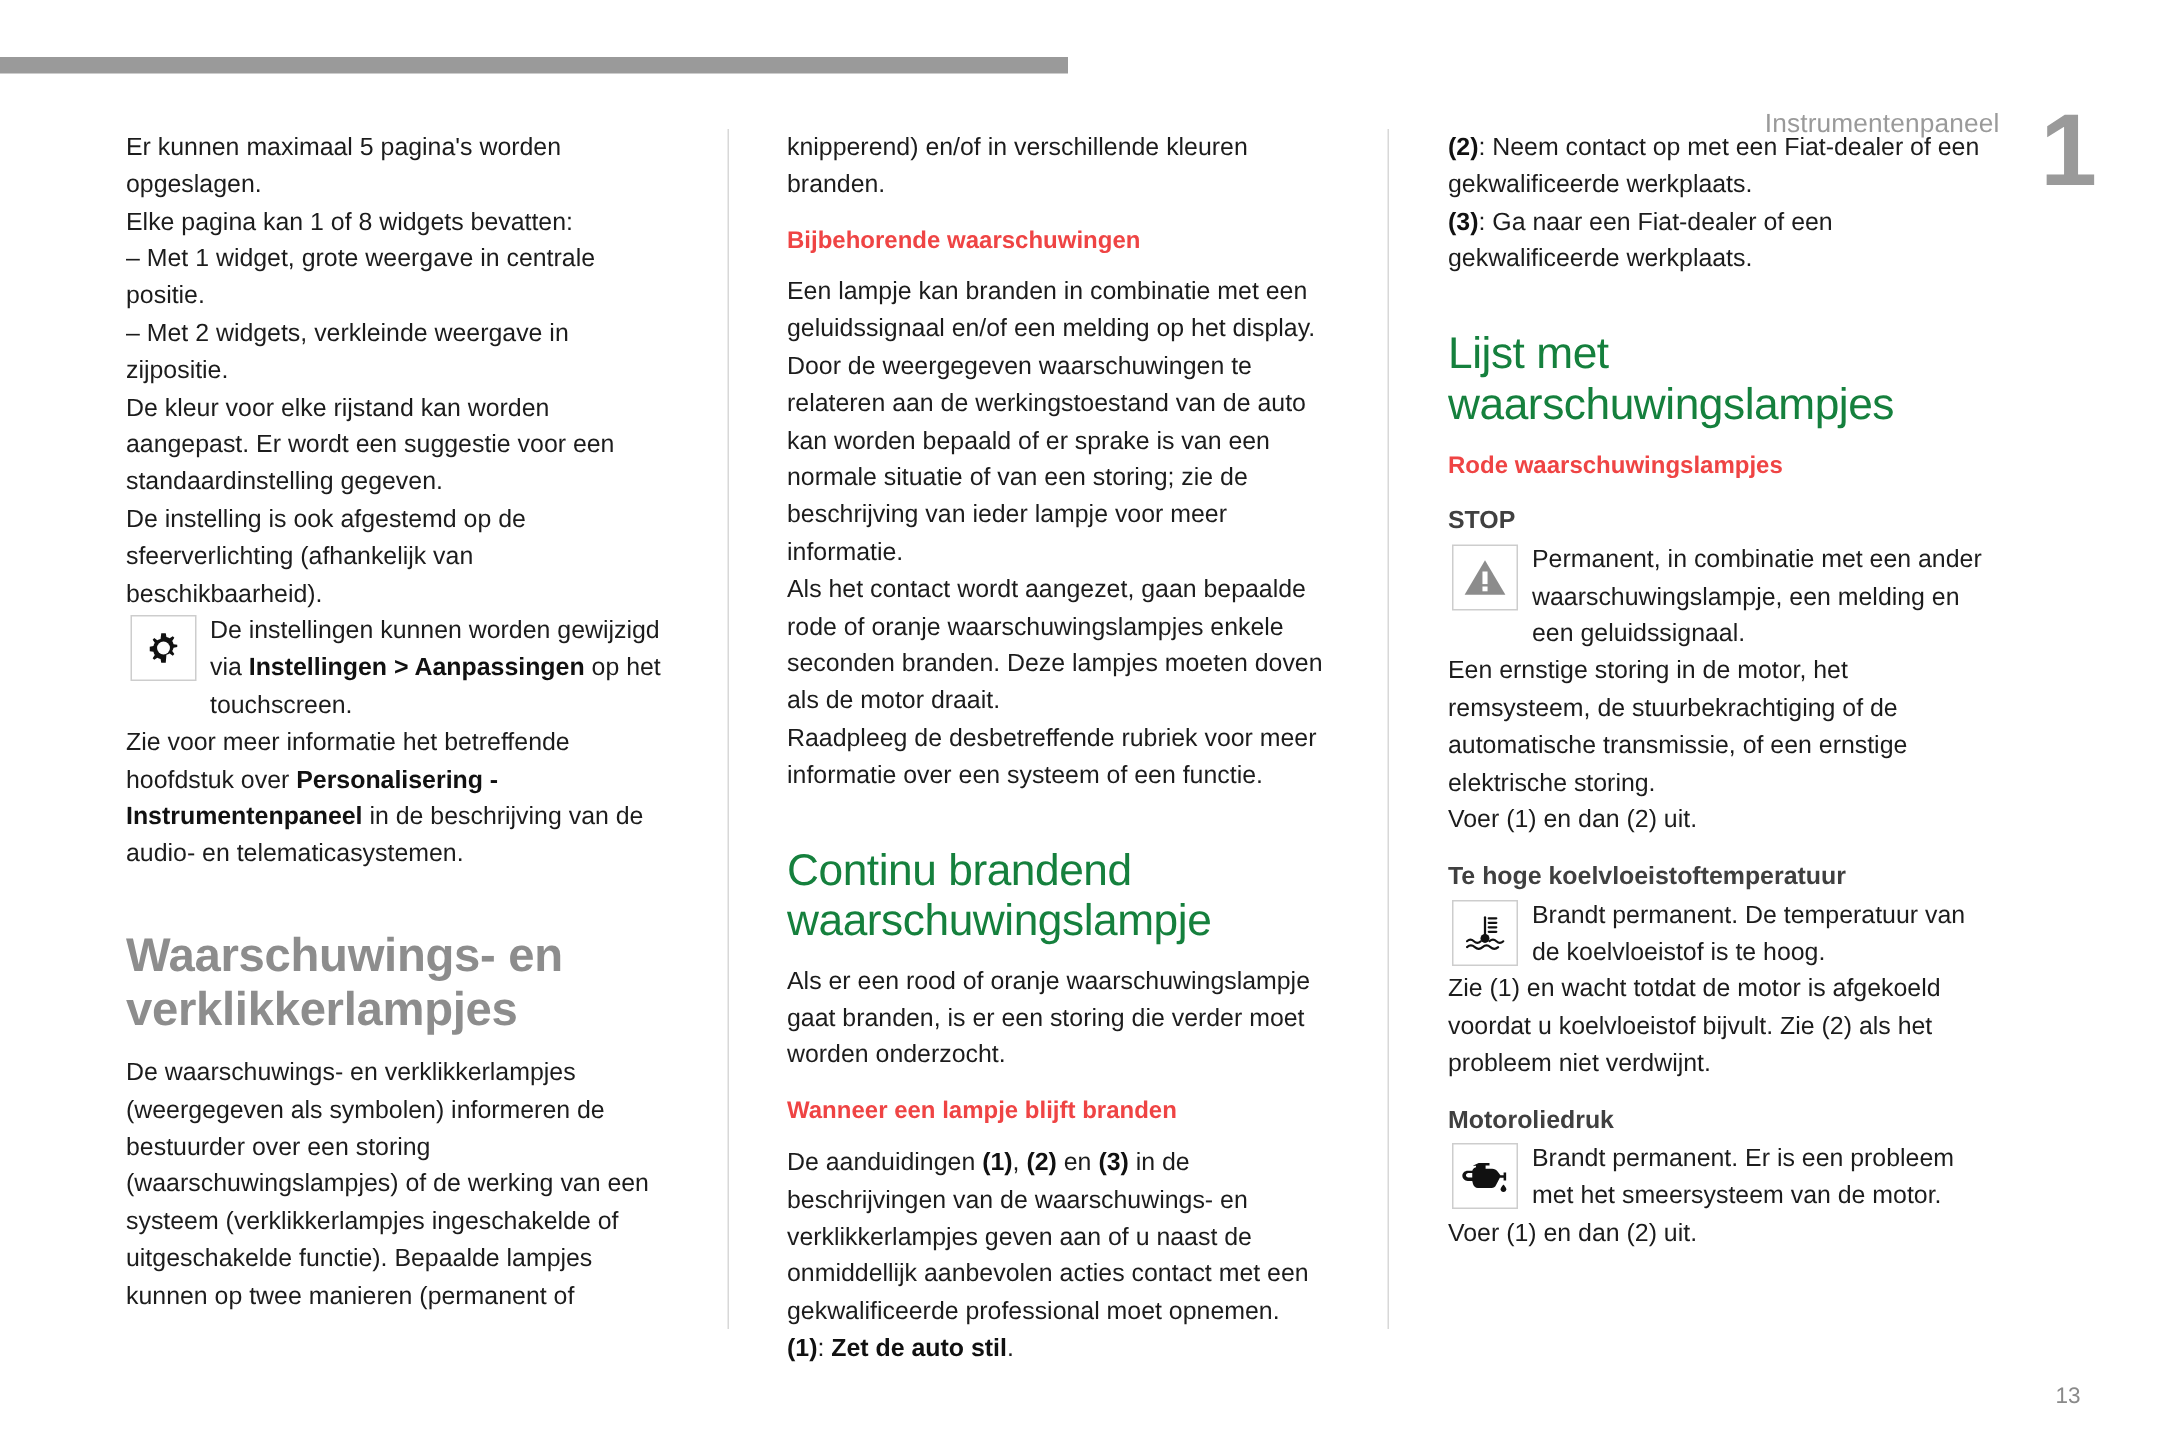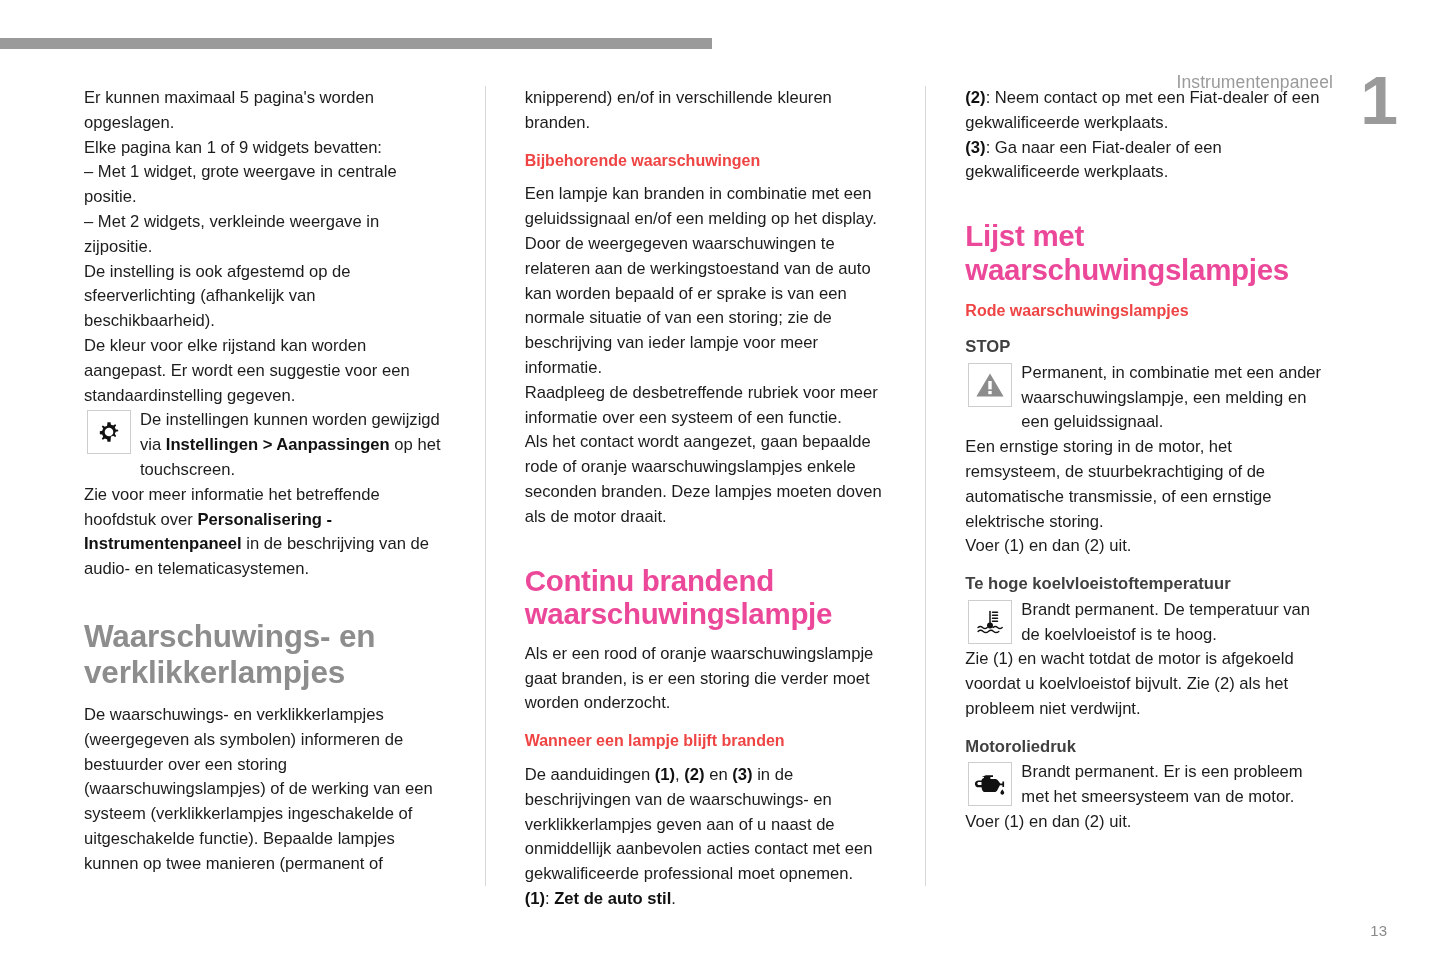--- a/index.html
+++ b/index.html
@@ -92,22 +92,22 @@
     font-size: 31.5px;
     line-height: 1.16;
     color: #8d8d8d;
     font-weight: 700;
     margin: 36px 0 12px 0;
     letter-spacing: -0.2px;
   }
   .h1-black {
     font-size: 29.5px;
     line-height: 1.14;
-    color: #ec4899;
-    font-weight: bold;
+    color: #15803d;
+    font-weight: normal;
     margin: 34px 0 11px 0;
     letter-spacing: -0.3px;
   }
   .h2-bold {
     font-size: 16px;
     line-height: 1.3;
     color: #ef4444;
     font-weight: bold;
     margin: 15px 0 11px 0;
   }
@@ -143,25 +143,25 @@
 <div id="header-bar"></div>
 <div id="header-title">Instrumentenpaneel</div>
 <div id="chapter-number">1</div>
 <div id="page-number">13</div>
 
 <div id="columns">
 
   <div class="column">
 
     <p class="body">Er kunnen maximaal 5 pagina's worden opgeslagen.</p>
-    <p class="body">Elke pagina kan 1 of 9 widgets bevatten:</p>
+    <p class="body">Elke pagina kan 1 of 8 widgets bevatten:</p>
     <p class="body">–  Met 1 widget, grote weergave in centrale positie.</p>
     <p class="body">–  Met 2 widgets, verkleinde weergave in zijpositie.</p>
+    <p class="body">De kleur voor elke rijstand kan worden aangepast. Er wordt een suggestie voor een standaardinstelling gegeven.</p>
     <p class="body">De instelling is ook afgestemd op de sfeerverlichting (afhankelijk van beschikbaarheid).</p>
-    <p class="body">De kleur voor elke rijstand kan worden aangepast. Er wordt een suggestie voor een standaardinstelling gegeven.</p>
 
     <div class="clearfix">
       <span class="icon-box">
         <svg width="26" height="26" viewBox="0 0 26 26" aria-hidden="true">
           <path fill="#111" d="M13 3.2l1.5 0 .45 2.46a7.6 7.6 0 0 1 2.16.9l2.06-1.42 1.06 1.06-1.42 2.06c.4.66.71 1.38.9 2.16l2.46.45 0 1.5-2.46.45a7.6 7.6 0 0 1-.9 2.16l1.42 2.06-1.06 1.06-2.06-1.42c-.66.4-1.38.71-2.16.9L14.5 22.8l-1.5 0-1.5 0-.45-2.46a7.6 7.6 0 0 1-2.16-.9l-2.06 1.42-1.06-1.06 1.42-2.06a7.6 7.6 0 0 1-.9-2.16L3.83 15.13l0-1.5 0-1.5 2.46-.45c.19-.78.5-1.5.9-2.16L5.77 7.46l1.06-1.06 2.06 1.42c.66-.4 1.38-.71 2.16-.9L11.5 3.2z"></path>
           <circle cx="13" cy="13" r="4.3" fill="#ffffff"></circle>
         </svg>
       </span>
       <p class="body hang"><span>De instellingen kunnen worden gewijzigd via </span><b>Instellingen &gt; Aanpassingen</b><span> op het touchscreen.</span></p>
     </div>
@@ -175,22 +175,22 @@
 
   <div class="col-divider"></div>
 
   <div class="column">
 
     <p class="body">knipperend) en/of in verschillende kleuren branden.</p>
 
     <h2 class="h2-bold">Bijbehorende waarschuwingen</h2>
     <p class="body">Een lampje kan branden in combinatie met een geluidssignaal en/of een melding op het display. Door de weergegeven waarschuwingen te relateren aan de werkingstoestand van de auto kan worden bepaald of er sprake is van een normale situatie of van een storing; zie de beschrijving van ieder lampje voor meer informatie.</p>
 
+    <p class="body">Als het contact wordt aangezet, gaan bepaalde rode of oranje waarschuwingslampjes enkele seconden branden. Deze lampjes moeten doven als de motor draait.</p>
     <p class="body">Raadpleeg de desbetreffende rubriek voor meer informatie over een systeem of een functie.</p>
-    <p class="body">Als het contact wordt aangezet, gaan bepaalde rode of oranje waarschuwingslampjes enkele seconden branden. Deze lampjes moeten doven als de motor draait.</p>
 
     <h1 class="h1-black">Continu brandend waarschuwingslampje</h1>
     <p class="body">Als er een rood of oranje waarschuwingslampje gaat branden, is er een storing die verder moet worden onderzocht.</p>
 
     <h2 class="h2-bold">Wanneer een lampje blijft branden</h2>
     <p class="body"><span>De aanduidingen </span><b>(1)</b><span>, </span><b>(2)</b><span> en </span><b>(3)</b><span> in de beschrijvingen van de waarschuwings- en verklikkerlampjes geven aan of u naast de onmiddellijk aanbevolen acties contact met een gekwalificeerde professional moet opnemen.</span></p>
 
     <p class="body"><b>(1)</b><span>: </span><b>Zet de auto stil</b><span>.</span></p>
   </div>
 

